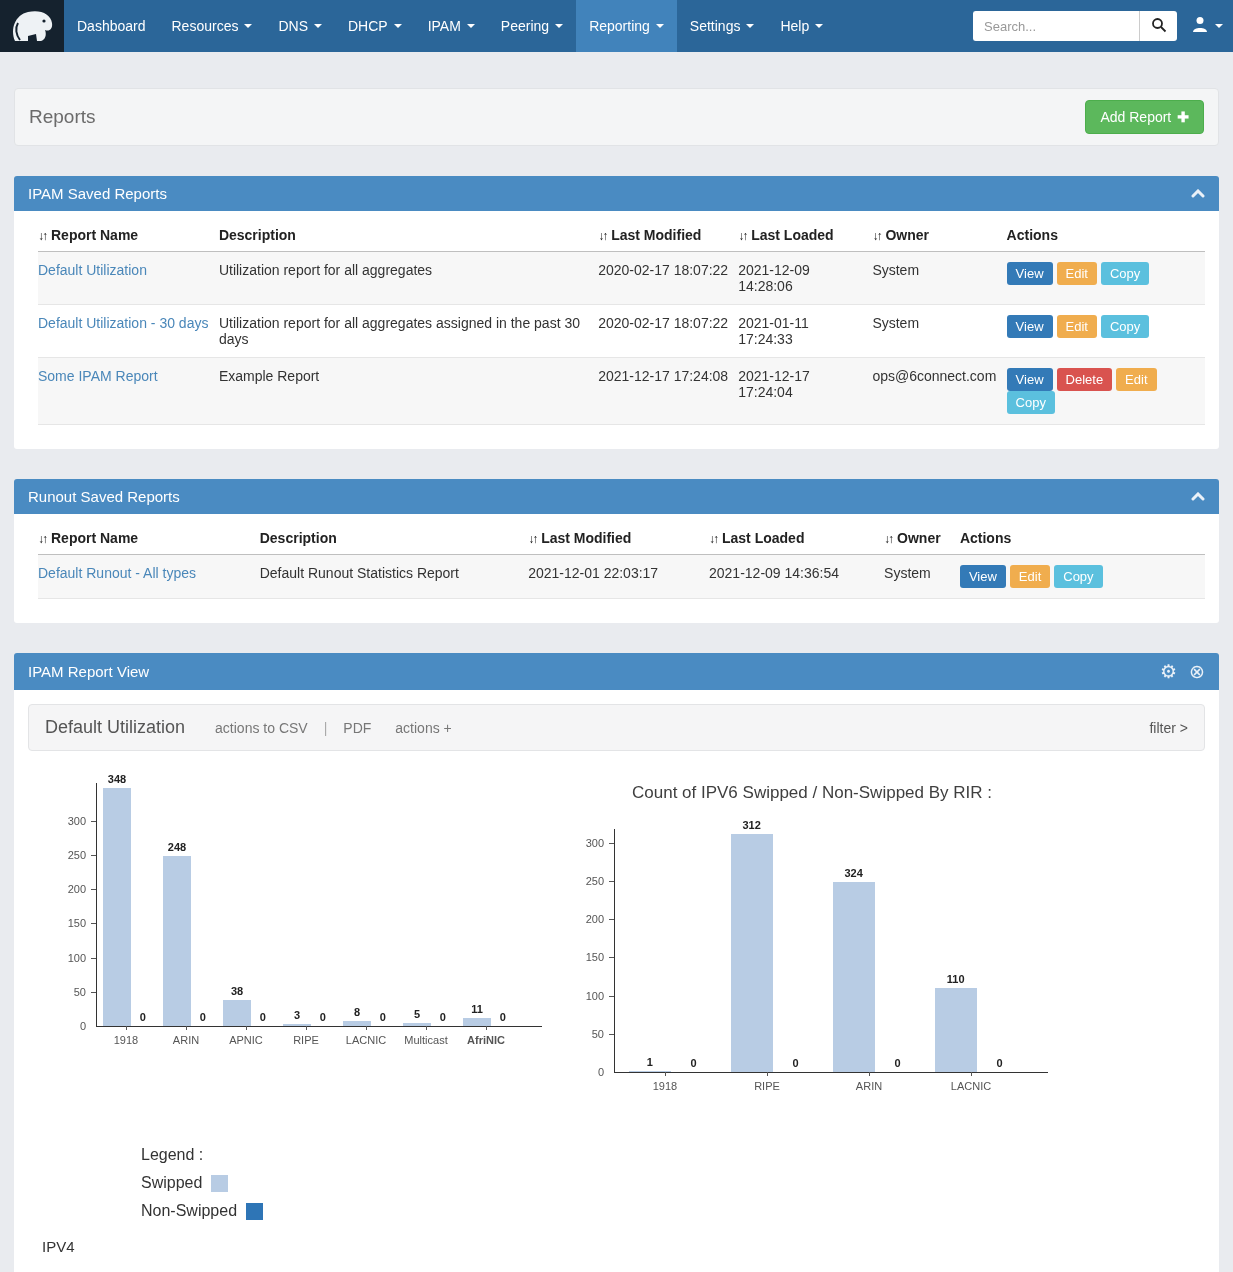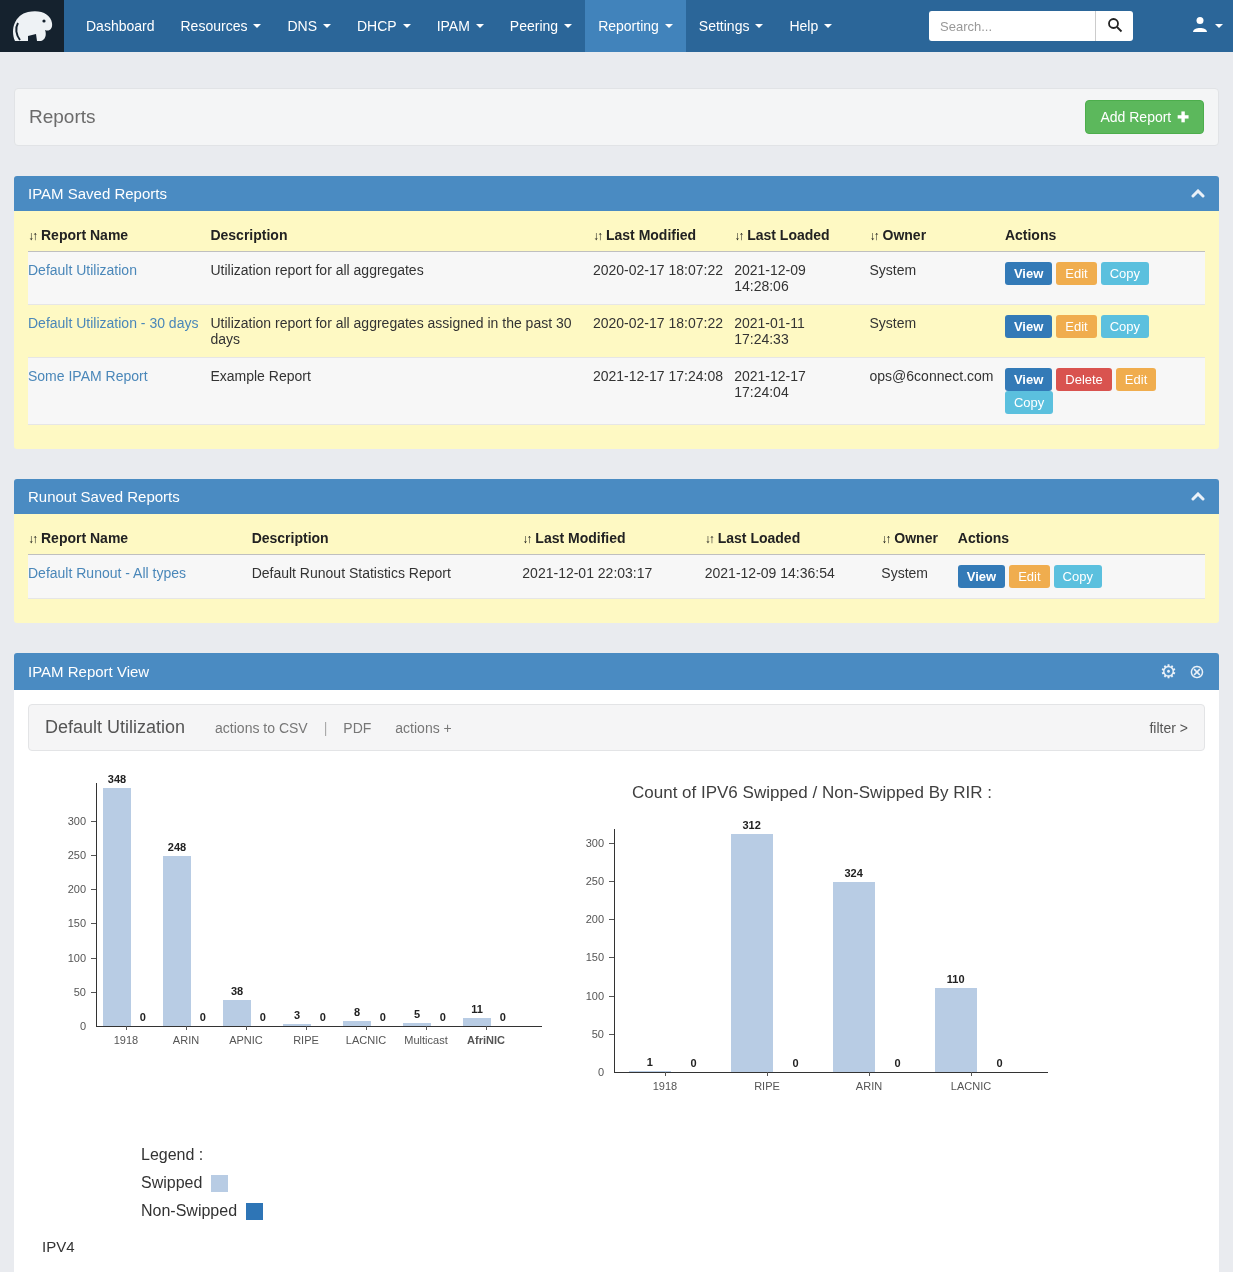--- a/index.html
+++ b/index.html
@@ -6,54 +6,54 @@
   html,body { margin:0; padding:0; }
   body {
     width:1233px; height:1272px; overflow:hidden;
     background:#e9ebef;
     font-family:"Liberation Sans", sans-serif;
     color:#333;
   }
   
   .navbar { height:52px; background:#2b6699; display:flex; align-items:stretch; }
   .logo { width:64px; height:52px; background:#15222e; flex:0 0 auto; }
-  .nav-menu { display:flex; align-items:stretch;padding-left:9px; }
+  .nav-menu { display:flex; align-items:stretch; }
   .nav-item { display:flex; align-items:center; padding:0 13px; color:#fff; font-size:14px; cursor:pointer; white-space:nowrap; }
   .nav-item.active { background:#4183bb; }
   .caret { display:inline-block; width:0; height:0; border-left:4px solid transparent; border-right:4px solid transparent; border-top:4px solid #fff; margin-left:6px; }
-  .nav-right { margin-left:auto; display:flex; align-items:center; padding-right:10px;gap:44px; }
+  .nav-right { margin-left:auto; display:flex; align-items:center; padding-right:10px; }
   .search-group { display:flex; align-items:center; height:30px; }
   .search-input { width:166px; height:30px; border:1px solid #fff; border-right:none; border-radius:3px 0 0 3px; padding:0 10px; font-size:13px; outline:none; color:#333; font-family:"Liberation Sans", sans-serif; }
   .search-input::placeholder { color:#999; }
   .search-btn { width:38px; height:30px; background:#fff; border:none; border-left:1px solid #ccc; border-radius:0 3px 3px 0; cursor:pointer; display:flex; align-items:center; justify-content:center; }
   .user-menu { display:flex; align-items:center; margin-left:14px; cursor:pointer; }
   
   .reports-well { margin:36px 14px 0 14px; background:#f4f5f6; border:1px solid #e1e3e6; border-radius:4px; padding:11px 14px; display:flex; align-items:center; }
   .reports-title { font-size:19px; color:#6b6b6b; margin-right:20px; }
   .tab-btn { display:inline-block; padding:7px 15px; font-size:14px; color:#333; background:#fff; border:1px solid #ccc; border-radius:4px; margin-right:13px; cursor:pointer; }
   .tab-btn.active { background:#e2e2e2; border-color:#9e9e9e; box-shadow:inset 0 2px 4px rgba(0,0,0,.14); }
   .add-report { margin-left:auto; background:#5cb85c; border:1px solid #4cae4c; color:#fff; padding:8px 14px; font-size:14px; border-radius:4px; cursor:pointer; font-family:"Liberation Sans", sans-serif; }
   .add-report .plus { font-weight:bold; margin-left:6px; }
   
   .panel { margin:30px 14px 0 14px; }
   .panel-heading { background:#4a8bc2; color:#fff; font-size:15px; padding:9px 14px; border-radius:3px 3px 0 0; display:flex; align-items:center; }
   .panel-heading .spacer { flex:1; }
   .head-icon { cursor:pointer; display:flex; align-items:center; margin-left:14px; color:#eaf1f8; }
   .head-glyph { font-size:19px; line-height:1; color:#eaf1f8; cursor:pointer; margin-left:12px; }
-  .panel-body { background:#fef9c3; padding:6px 14px 24px 14px; border-radius:0 0 3px 3px; }
+  .panel-body { background:#ffffff; padding:6px 14px 24px 24px; border-radius:0 0 3px 3px; }
   
   table.reports { width:100%; border-collapse:collapse; font-size:14px; }
   table.reports th { text-align:left; font-weight:bold; color:#222; padding:10px 8px 8px 0; border-bottom:1px solid #bfbfbf; white-space:nowrap; }
   table.reports td { padding:10px 8px 10px 0; vertical-align:top; }
   table.reports tbody tr { border-bottom:1px solid #e6e6e6; }
   table.reports tbody tr:nth-child(odd) { background:#f7f7f7; }
   .sort-icon { font-weight:bold; font-size:12px; letter-spacing:-2px; margin-right:5px; color:#111; }
   a.report-link { color:#4a87b9; text-decoration:none; cursor:pointer; }
   .btn { display:inline-block; padding:4px 9px; font-size:13px; color:#fff; border-radius:3px; margin-right:4px; cursor:pointer; white-space:nowrap; }
-  .btn-view { background:#337ab7;font-weight:bold; }
+  .btn-view { background:#337ab7; }
   .btn-edit { background:#f0ad4e; }
   .btn-copy { background:#5bc0de; }
   .btn-delete { background:#d9534f; }
   
   .rv-body { background:#fff; padding:14px 14px 20px 14px; border-radius:0 0 3px 3px; }
   .subbar { background:#f5f5f6; border:1px solid #e3e4e6; border-radius:4px; padding:12px 16px; display:flex; align-items:center; font-size:14px; color:#777; }
   .rv-name { font-size:18px; color:#555; margin-right:30px; }
   .sub-link { margin-right:16px; cursor:pointer; color:#777; }
   .sub-sep { margin-right:16px; color:#aaa; }
   .sub-actions { margin-left:8px; cursor:pointer; color:#777; }

